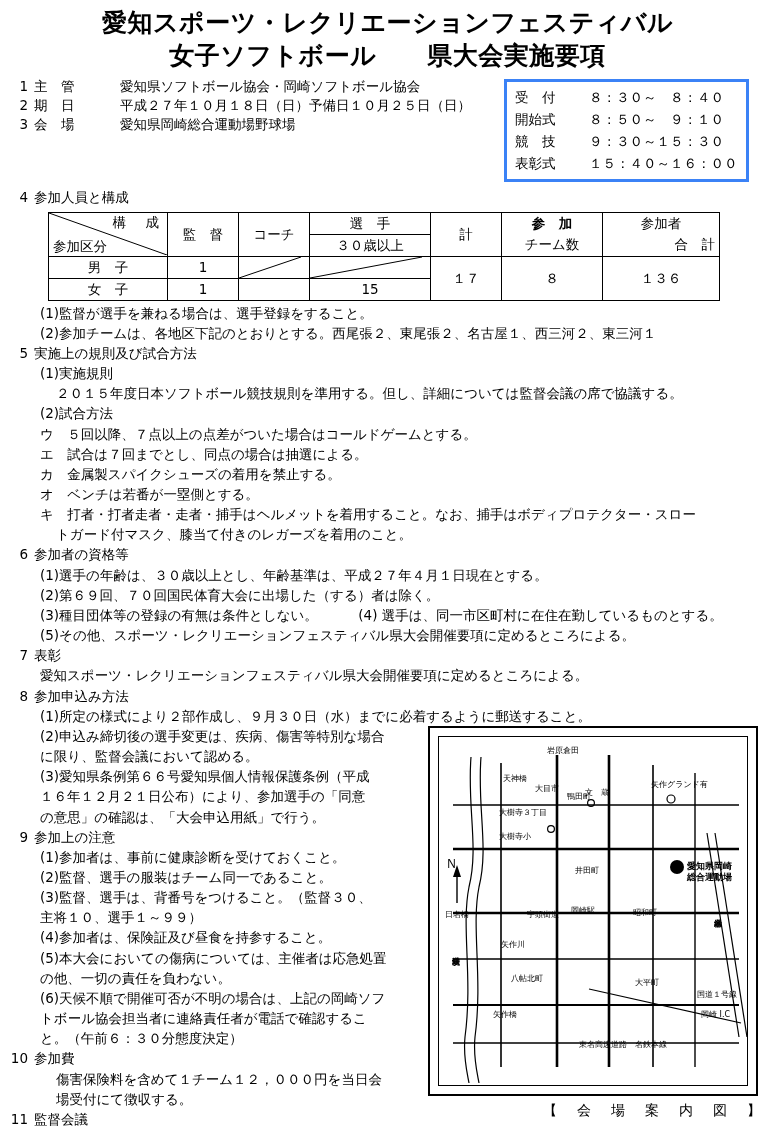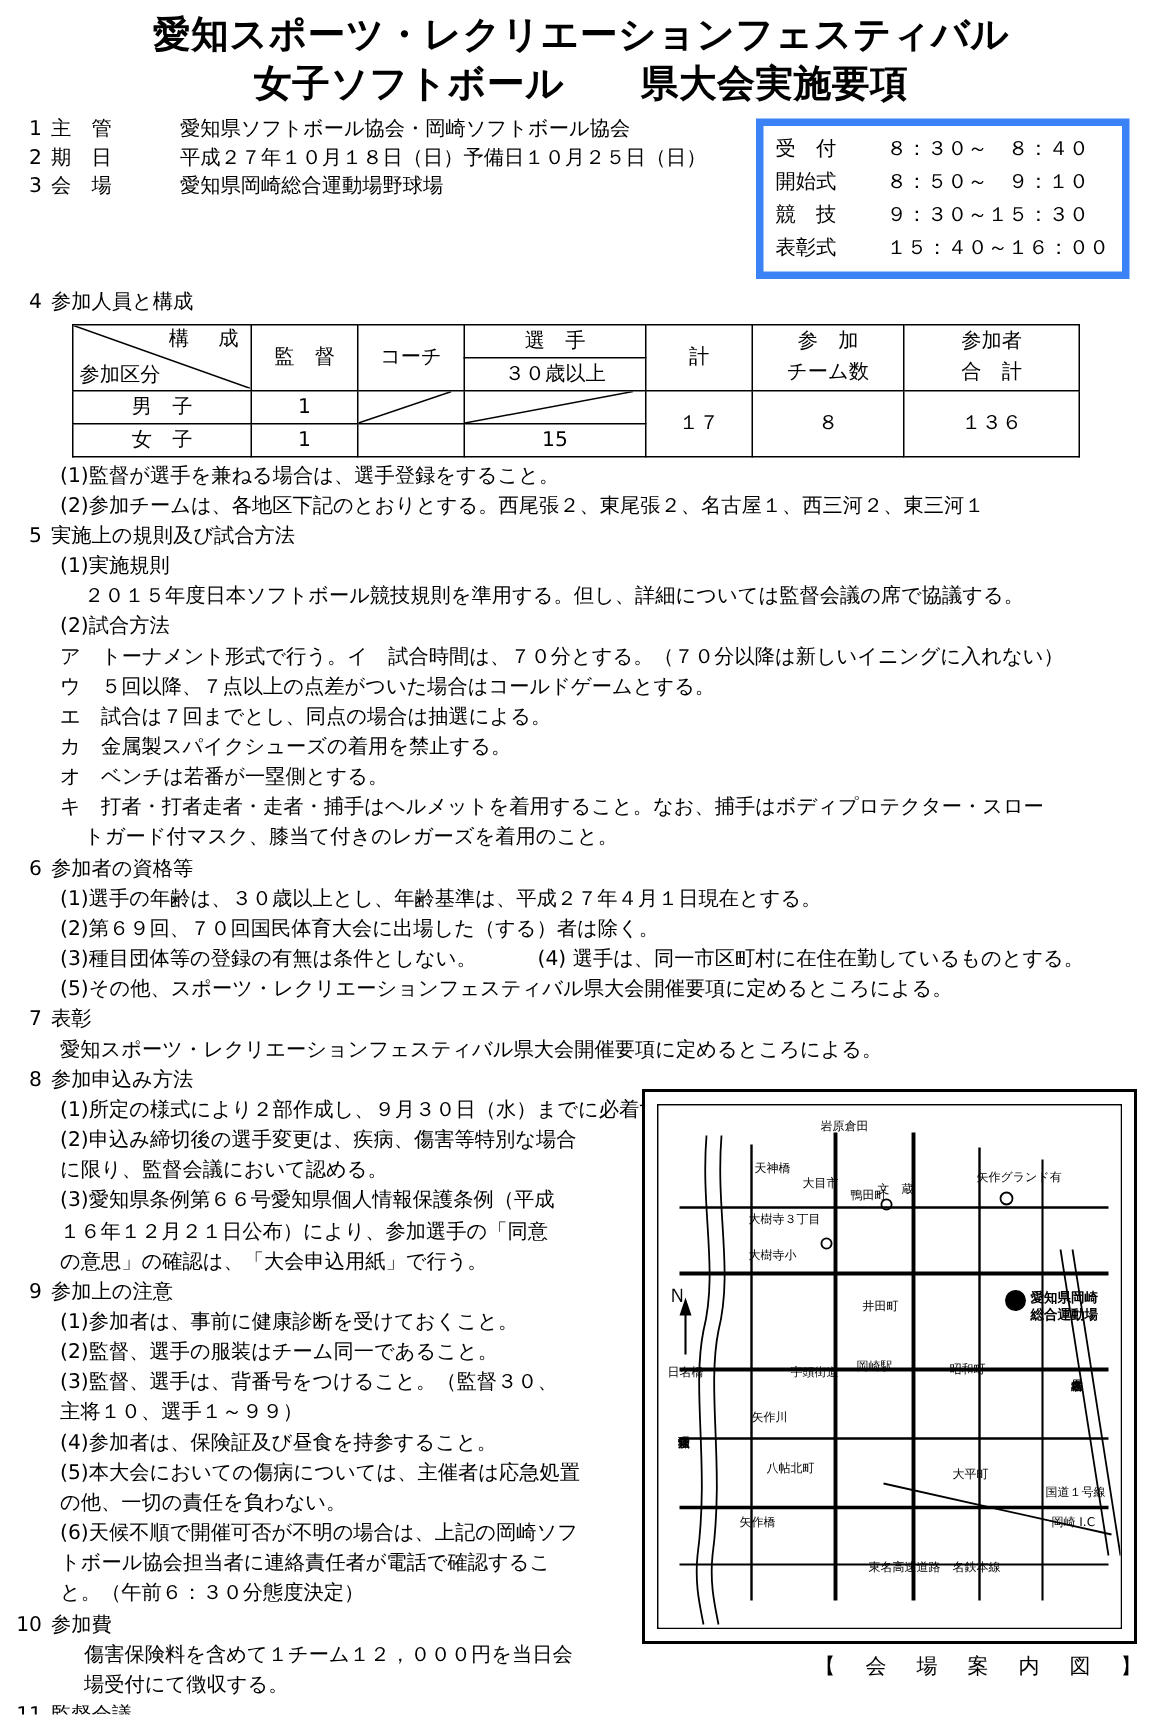--- a/index.html
+++ b/index.html
@@ -63,21 +63,21 @@
   }
   .hdr-top {
     display: flex;
     align-items: flex-start;
   }
   .hdr-left {
     flex: 0 0 auto;
     width: 490px;
   }
   .time-box {
-    border: 5px solid #3b82f6;
+    border: 3px solid #3b82f6;
     padding: 5px 8px 5px 8px;
     font-size: 13.5px;
     line-height: 1.62;
     margin-top: 2px;
     margin-left: 6px;
     white-space: nowrap;
   }
   .time-box .tl {
     display: inline-block;
     width: 74px;
@@ -208,27 +208,27 @@
             <svg width="118" height="42" viewBox="0 0 118 42">
                   <line x1="0" y1="0" x2="118" y2="42" stroke="#000" stroke-width="1"></line>
                 </svg>
             <span class="t1">構　成</span>
             <span class="t2">参加区分</span>
           </td>
           <td rowspan="2" style="width:62px;">監　督</td>
           <td rowspan="2" style="width:62px;">コーチ</td>
           <td class="sp-head" style="width:112px;border-bottom:1px solid #000;">選　手</td>
           <td rowspan="2" style="width:62px;">計</td>
-          <td style="width:92px;border-bottom:none;padding-bottom:0;">参　加</td>
+          <td style="width:92px;border-bottom:none;padding-bottom:0;font-weight:bold;">参　加</td>
           <td style="width:108px;border-bottom:none;padding-bottom:0;margin-top:26px;">参加者</td>
         </tr>
         <tr>
           <td>３０歳以上</td>
           <td style="border-top:none;padding-top:0;">チーム数</td>
-          <td style="border-top:none;padding-top:0;">合　計</td>
+          <td style="border-top:none;padding-top:0;text-align:right;">合　計</td>
         </tr>
         <tr>
           <td>男　子</td>
           <td>1</td>
           <td class="slash-cell">
             <svg width="62" height="21" viewBox="0 0 62 21">
                   <line x1="0" y1="21" x2="62" y2="0" stroke="#000" stroke-width="1"></line>
                 </svg>
           </td>
           <td class="slash-cell">
@@ -253,21 +253,20 @@
     <div class="indent1 sec-line">(1)監督が選手を兼ねる場合は、選手登録をすること。</div>
     <div class="indent1 sec-line">(2)参加チームは、各地区下記のとおりとする。西尾張２、東尾張２、名古屋１、西三河２、東三河１</div>
 
     <div class="row">
       <div class="num">5</div>
       <div class="val">実施上の規則及び試合方法</div>
     </div>
     <div class="indent1 sec-line">(1)実施規則</div>
     <div class="indent2 sec-line">２０１５年度日本ソフトボール競技規則を準用する。但し、詳細については監督会議の席で協議する。</div>
     <div class="indent1 sec-line">(2)試合方法</div>
-    <div class="indent1 sec-line">ア　トーナメント形式で行う。イ　試合時間は、７０分とする。（７０分以降は新しいイニングに入れない）</div>
     <div class="indent1 sec-line">ウ　５回以降、７点以上の点差がついた場合はコールドゲームとする。</div>
     <div class="indent1 sec-line">エ　試合は７回までとし、同点の場合は抽選による。</div>
     <div class="indent1 sec-line">カ　金属製スパイクシューズの着用を禁止する。</div>
     <div class="indent1 sec-line">オ　ベンチは若番が一塁側とする。</div>
     <div class="indent1 sec-line">キ　打者・打者走者・走者・捕手はヘルメットを着用すること。なお、捕手はボディプロテクター・スロー</div>
     <div class="indent2 sec-line">トガード付マスク、膝当て付きのレガーズを着用のこと。</div>
 
     <div class="row">
       <div class="num">6</div>
       <div class="val">参加者の資格等</div>

